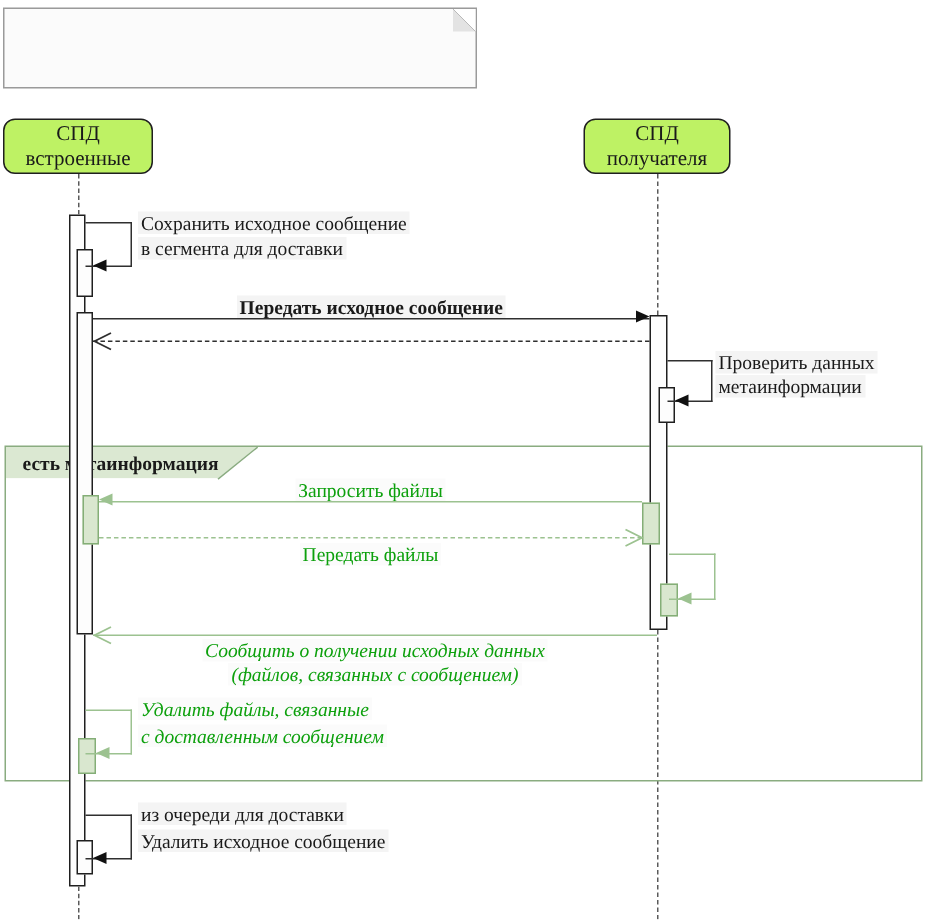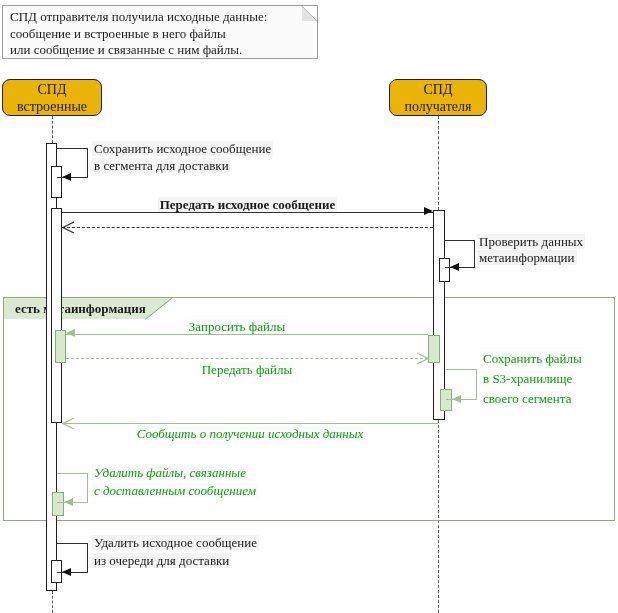--- a/index.html
+++ b/index.html
@@ -7,21 +7,21 @@
     position:relative;width:618px;height:613px;background:#ffffff;overflow:hidden;
     font-family:"Liberation Serif","DejaVu Serif",serif;color:#1a1a1a;
   }
   .abs{position:absolute;}
   
   .note{left:2px;top:5px;width:316px;height:54px;background:#fbfbfb;border:1px solid #9a9a9a;box-sizing:border-box;}
   .note-fold{right:0;top:0;width:15px;height:15px;
     background:linear-gradient(to left bottom,#ffffff 48%,#b9b9b9 50%,#e3e3e3 52%);}
   .note-text{left:7px;top:3px;font-size:13px;line-height:16.5px;white-space:nowrap;}
   
-  .pbox{background:#eab308;border:1.5px solid #1f1f1f;border-radius:8px;box-sizing:border-box;
+  .pbox{background:#bef264;border:1.5px solid #1f1f1f;border-radius:8px;box-sizing:border-box;
     display:flex;flex-direction:column;align-items:center;justify-content:center;
     font-size:14px;line-height:17px;text-align:center;}
   
   .lifeline{width:0;border-left:1px dashed #5a5a5a;}
   
   .act{background:#fdfdfd;border:1px solid #1f1f1f;box-sizing:border-box;}
   .gact{background:#d9e7cf;border:1px solid #84ae77;box-sizing:border-box;}
   
   .frame{border:1px solid #8aac80;box-sizing:border-box;}
   .frame-tab{background:#dbe8d2;clip-path:polygon(0 0,100% 0,calc(100% - 26px) 100%,0 100%);
@@ -46,25 +46,20 @@
   .green{color:#0ca00c;}
   .green span{background:#fbfbfb;}
 </style>
 </head>
 <body>
 
 <div class="canvas">
 
   <div class="abs note">
     <div class="abs note-fold"></div>
-    <div class="abs note-text">
-      <div>СПД отправителя получила исходные данные:</div>
-      <div>сообщение и встроенные в него файлы</div>
-      <div>или сообщение и связанные с ним файлы.</div>
-    </div>
   </div>
 
   <div class="abs pbox" style="left:2px;top:79px;width:100px;height:37px;">
     <div>СПД</div>
     <div>встроенные</div>
   </div>
   <div class="abs pbox" style="left:389px;top:79px;width:98px;height:37px;">
     <div>СПД</div>
     <div>получателя</div>
   </div>
@@ -108,53 +103,49 @@
     <polyline points="12,1 1,6.5 12,12" fill="none" stroke="#2f2f2f" stroke-width="1.2"></polyline>
   </svg>
 
   <div class="abs lbl" style="left:477px;top:234px;line-height:16px;">
     <div><span>Проверить данных</span></div>
     <div><span>метаинформации</span></div>
   </div>
   <div class="abs loop" style="left:445px;top:240px;width:30px;height:28px;"></div>
   <div class="abs tri-left" style="left:450px;top:263px;"></div>
 
-  <div class="abs lbl center green" style="left:56px;top:318px;width:362px;text-align:center;"><span>Запросить файлы</span></div>
+  <div class="abs lbl center green" style="left:66px;top:318px;width:362px;text-align:center;"><span>Запросить файлы</span></div>
   <div class="abs ghline" style="left:66px;top:334px;width:362px;"></div>
   <div class="abs gtri-left" style="left:66px;top:329px;"></div>
 
   <div class="abs ghline-dash" style="left:66px;top:358px;width:362px;"></div>
   <svg class="abs" style="left:416px;top:352px;" width="13" height="13">
     <polyline points="1,1 12,6.5 1,12" fill="none" stroke="#9cc290" stroke-width="1.2"></polyline>
   </svg>
   <div class="abs lbl center green" style="left:66px;top:361px;width:362px;"><span>Передать файлы</span></div>
 
-  <div class="abs lbl green" style="left:481px;top:349px;line-height:20px;">
-    <div><span>Сохранить файлы</span></div>
-    <div><span>в S3-хранилище</span></div>
-    <div><span>своего сегмента</span></div>
-  </div>
   <div class="abs gloop" style="left:446px;top:369px;width:31px;height:31px;"></div>
   <div class="abs gtri-left" style="left:452px;top:395px;"></div>
 
   <div class="abs ghline" style="left:62px;top:423px;width:376px;"></div>
   <svg class="abs" style="left:62px;top:417px;" width="13" height="13">
     <polyline points="12,1 1,6.5 12,12" fill="none" stroke="#9cc290" stroke-width="1.2"></polyline>
   </svg>
   <div class="abs lbl center green" style="left:62px;top:426px;width:376px;line-height:16px;font-style:italic;">
     <div><span>Сообщить о получении исходных данных</span></div>
+    <div><span>(файлов, связанных с сообщением)</span></div>
   </div>
 
   <div class="abs lbl green" style="left:92px;top:464px;line-height:18px;font-style:italic;">
     <div><span>Удалить файлы, связанные</span></div>
     <div><span>с доставленным сообщением</span></div>
   </div>
   <div class="abs gloop" style="left:57px;top:473px;width:31px;height:30px;"></div>
   <div class="abs gtri-left" style="left:64px;top:498px;"></div>
 
   <div class="abs lbl" style="left:92px;top:534px;line-height:18px;">
+    <div><span>из очереди для доставки</span></div>
     <div><span>Удалить исходное сообщение</span></div>
-    <div><span>из очереди для доставки</span></div>
   </div>
   <div class="abs loop" style="left:57px;top:543px;width:31px;height:30px;"></div>
   <div class="abs tri-left" style="left:62px;top:568px;"></div>
 
 </div>
 
 </body></html>

